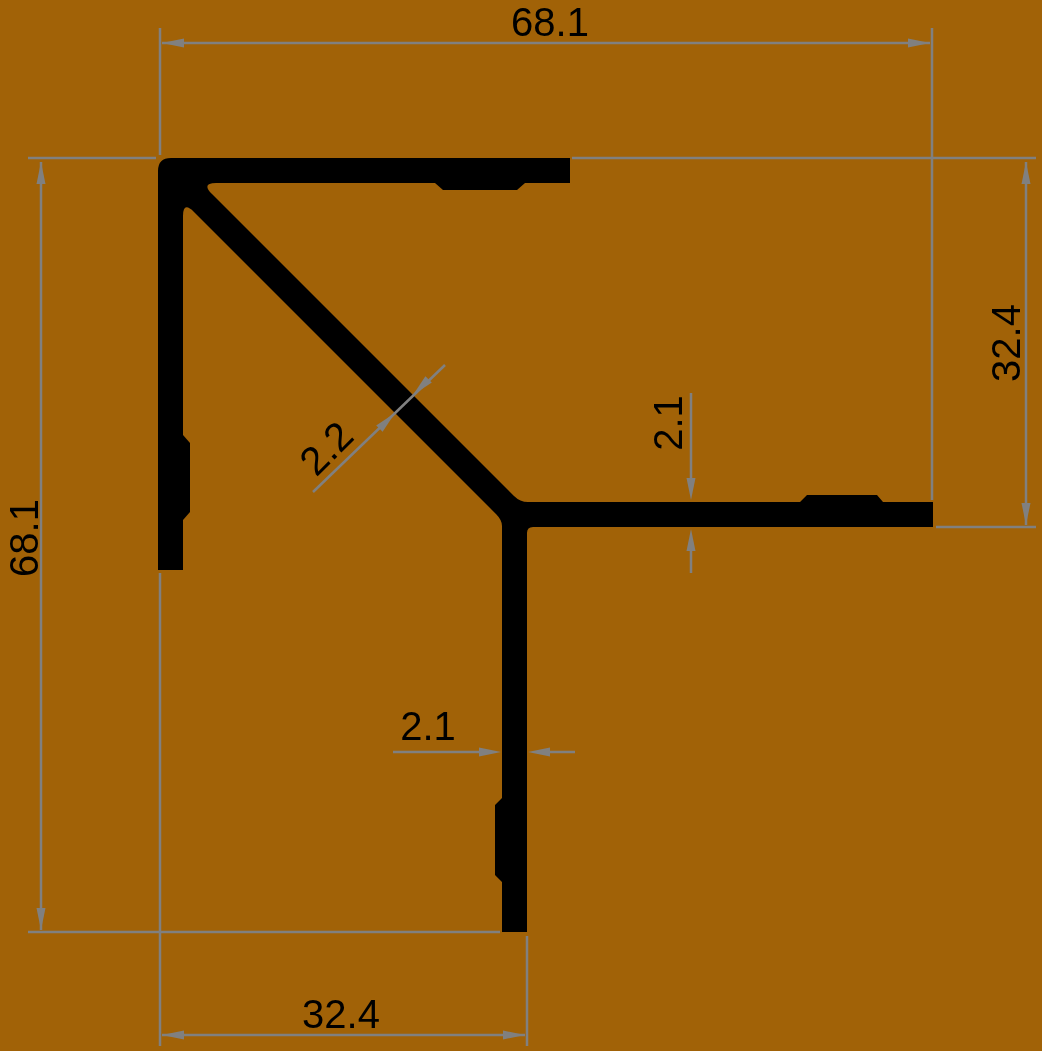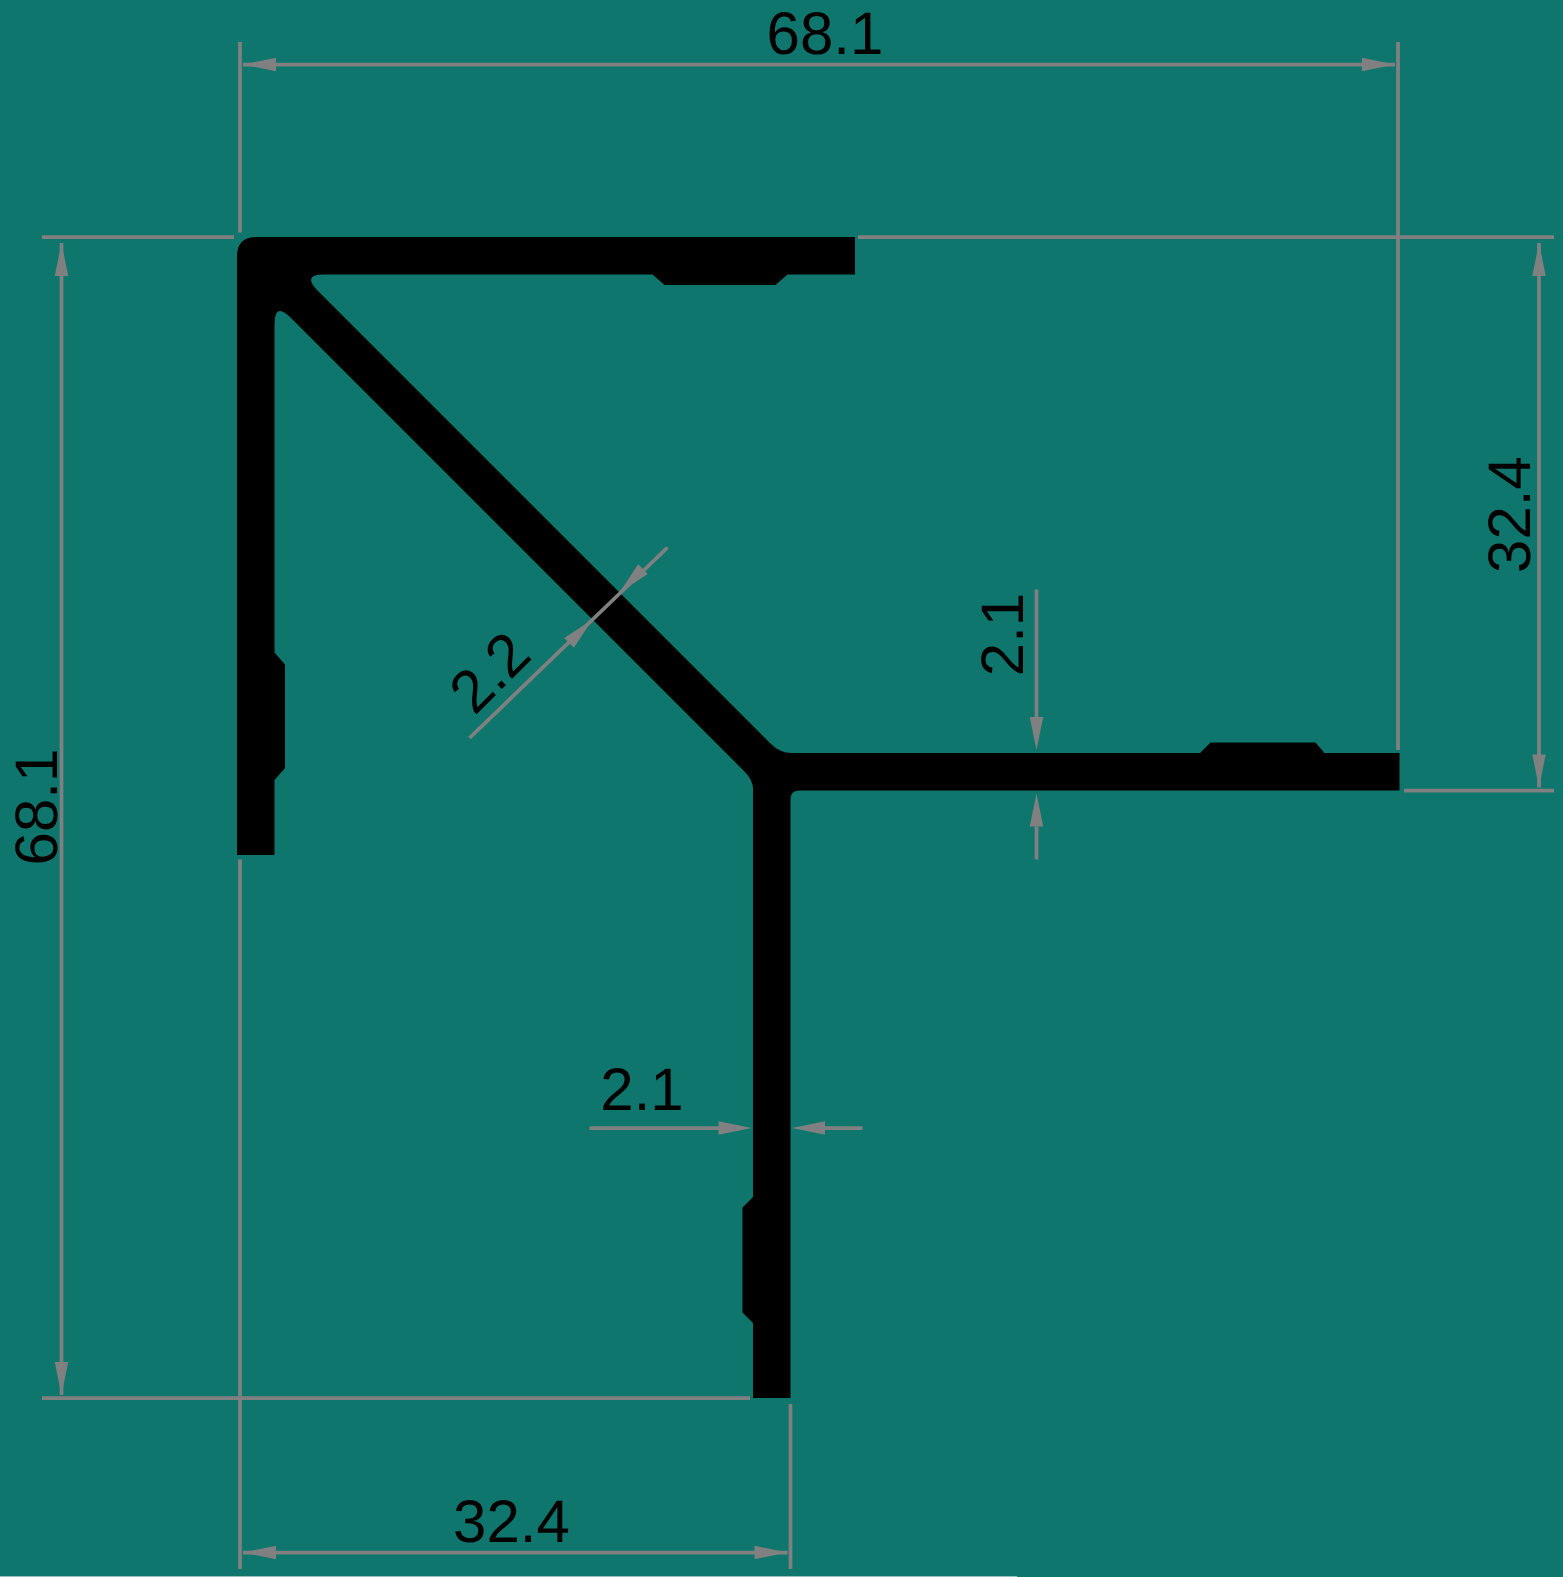--- a/index.html
+++ b/index.html
@@ -4,21 +4,21 @@
 <style>
   html, body {
     margin: 0;
     padding: 0;
     background: #ffffff;
   }
   .drawing-wrap {
     position: relative;
     width: 1042px;
     height: 1051px;
-    background: #0f766e;
+    background: #a16207;
     overflow: hidden;
   }
   svg { display: block; }
   .profile { fill: #000000; stroke: none; }
   .dim-line, .ext-line {
     stroke: #808080;
     stroke-width: 2.5;
     fill: none;
     stroke-linecap: butt;
   }

